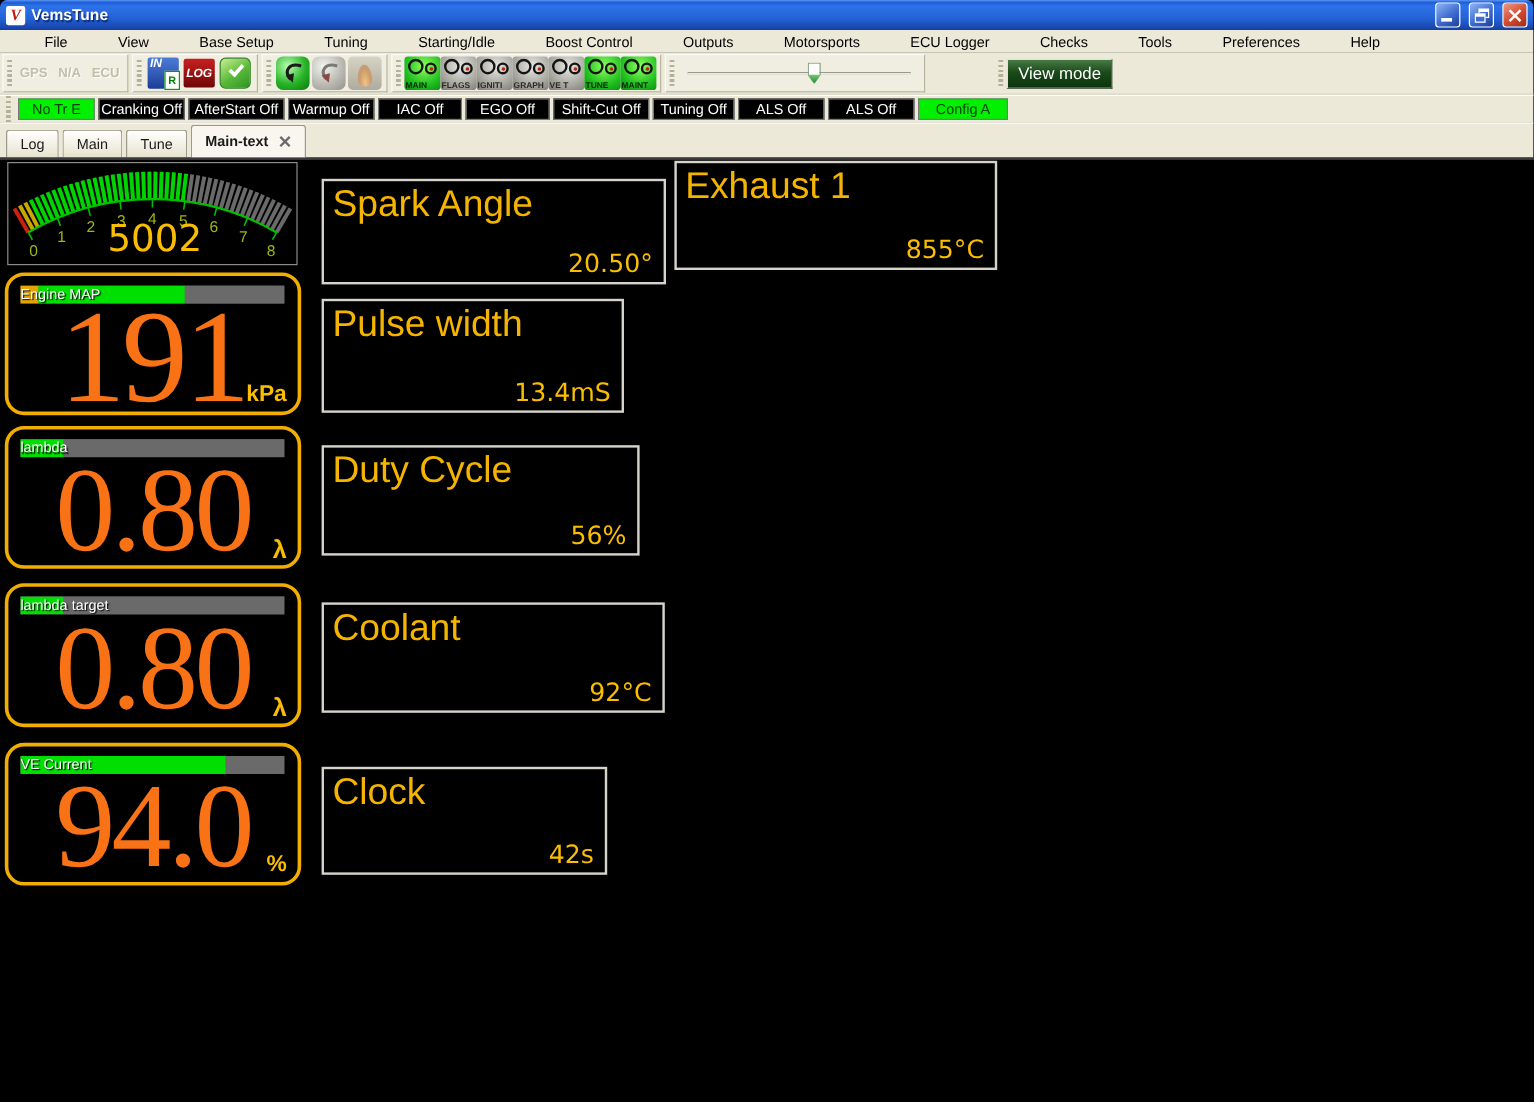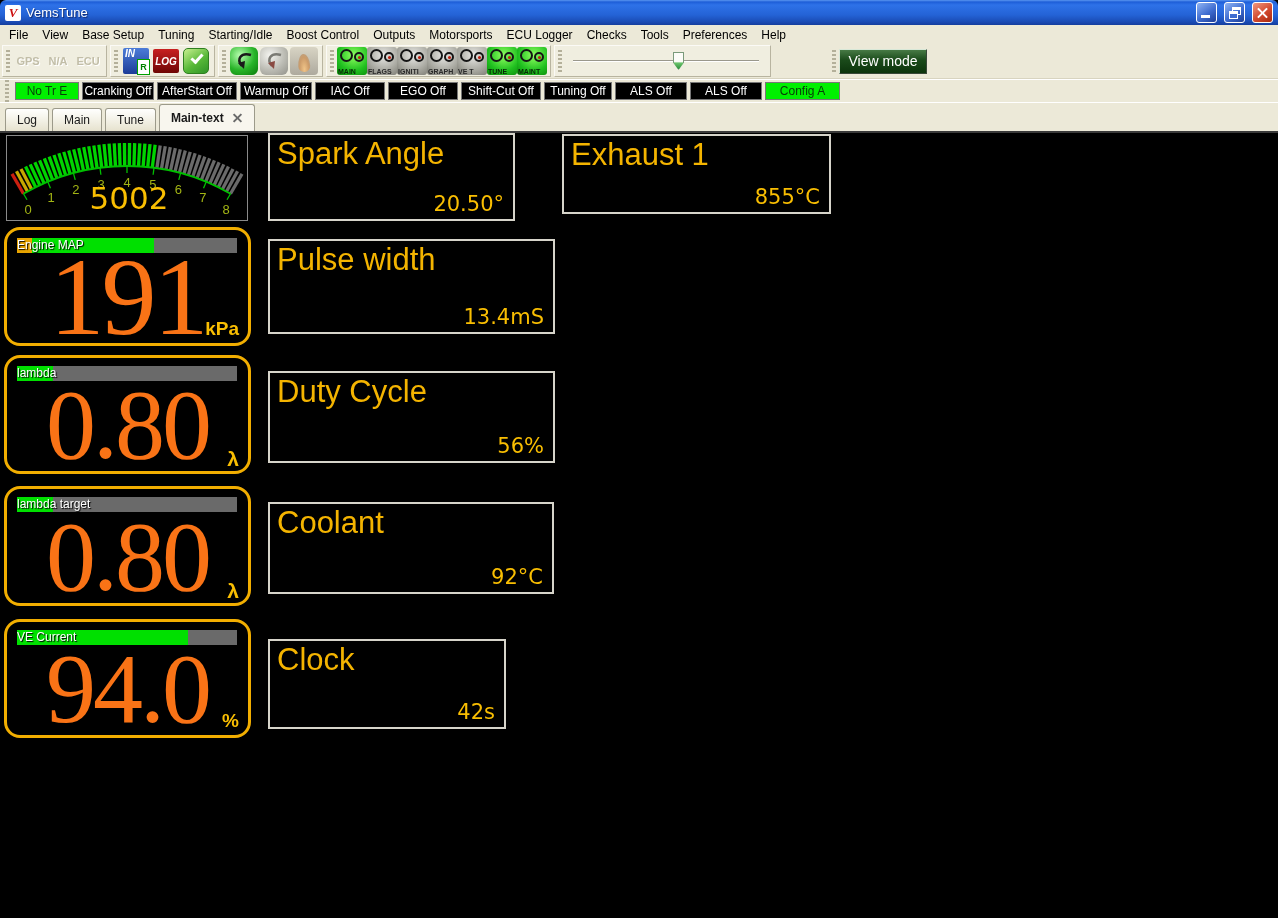--- a/index.html
+++ b/index.html
@@ -6,34 +6,34 @@
   html,body { width:1278px; height:918px; overflow:hidden; background:#000; }
   body { font-family:"Liberation Sans", sans-serif; }
   .window { width:1278px; height:918px; display:flex; flex-direction:column; }
 
   
   .titlebar { height:25px; flex:0 0 25px; display:flex; align-items:center; padding:0 5px; gap:5px;
     background:linear-gradient(180deg,#5A96F0 0%,#1E5ED8 8%,#2E72E8 20%,#2463D6 60%,#1A4BB4 88%,#153E9E 100%);
     border-radius:6px 6px 0 0; }
   .applogo { width:16px; height:16px; background:#fff; border-radius:2px; display:flex; align-items:center; justify-content:center;
     font-family:"Liberation Serif", serif; font-weight:bold; font-style:italic; font-size:13px; color:#CC1111; }
-  .apptitle { color:#fff; font-weight:normal; font-size:13px; text-shadow:1px 1px 1px rgba(0,0,40,.6); flex:1; }
+  .apptitle { color:#fff; font-weight:bold; font-size:13px; text-shadow:1px 1px 1px rgba(0,0,40,.6); flex:1; }
   .winbtn { width:21px; height:21px; border:1px solid #fff; border-radius:3px; margin-left:2px; position:relative;
     background:linear-gradient(145deg,#8FB4F4 0%,#3E6CD0 55%,#1E3E96 100%); }
   .winbtn.close { background:linear-gradient(145deg,#F09880 0%,#D2492E 55%,#A82A10 100%); }
   .mingl { position:absolute; left:4px; bottom:4px; width:9px; height:3px; background:#fff; }
   .resgl { position:absolute; left:4px; top:4px; width:12px; height:12px; }
   .resgl .r1 { position:absolute; right:0; top:0; width:9px; height:8px; border:1px solid #fff; border-top-width:3px; }
   .resgl .r2 { position:absolute; left:0; bottom:0; width:9px; height:8px; border:1px solid #fff; border-top-width:3px; background:#3E6CD0; }
   .xgl { position:absolute; left:3px; top:9px; width:13px; height:2px; background:#fff; transform:rotate(45deg); }
   .xgl2 { transform:rotate(-45deg); }
 
   
   .menubar { height:19px; flex:0 0 19px; background:#ECE9D8; display:flex; align-items:center; font-size:12px; color:#000; padding-left:2px; }
-  .mi { padding:2px 7px; cursor:default; }
+  .mi { padding:2px 7px; cursor:default;margin-left:28px; }
 
   
   .toolbar { height:35px; flex:0 0 35px; background:#ECE9D8; display:flex; align-items:center; padding:1px 2px; border-bottom:1px solid #D8D4C0; }
   .tgroup { display:flex; align-items:center; height:32px; margin-right:3px; padding:1px 3px 1px 1px;
     border:1px solid; border-color:#FBFAF6 #B8B4A0 #B8B4A0 #FBFAF6; background:#F0EEE0; }
   .grip { width:4px; height:22px; margin:0 3px 0 2px; flex:0 0 4px;
     background:repeating-linear-gradient(180deg,#B4B09A 0 2px,transparent 2px 4px); }
   .tbtn { width:30px; height:28px; display:flex; align-items:center; justify-content:center; position:relative; }
   .distxt { font-weight:bold; font-size:11px; color:#C2BEA8; text-shadow:1px 1px 0 #fff; }
   .inr { width:26px; height:26px; border-radius:2px; background:linear-gradient(180deg,#4C7CD8,#1C3C98); position:relative; }
@@ -400,33 +400,33 @@
     <div class="agauge" style="top:486px;height:119px">
       <div class="minibar">
         <span class="lbl">VE Current</span>
       <span class="seg" style="width: 77.6%; background: rgb(0, 224, 0);"></span>
           <span class="seg" style="width: 22.4%; background: rgb(106, 106, 106);"></span>
         </div>
       <div class="bigval">94.0</div>
       <div class="gunit">%</div>
     </div>
 
-    <div class="tgauge" style="left:268px;top:0;width:247px;height:88px">
+    <div class="tgauge" style="left:268px;top:16px;width:287px;height:88px">
       <div class="tg-title">Spark Angle</div>
       <div class="tg-value">20.50°</div>
     </div>
-    <div class="tgauge" style="left:562px;top:1px;width:269px;height:80px">
+    <div class="tgauge" style="left:562px;top:1px;width:269px;height:91px">
       <div class="tg-title">Exhaust 1</div>
       <div class="tg-value">855°C</div>
     </div>
-    <div class="tgauge" style="left:268px;top:106px;width:287px;height:95px">
+    <div class="tgauge" style="left:268px;top:116px;width:252px;height:95px">
       <div class="tg-title">Pulse width</div>
       <div class="tg-value">13.4mS</div>
     </div>
-    <div class="tgauge" style="left:268px;top:238px;width:287px;height:92px">
+    <div class="tgauge" style="left:268px;top:238px;width:265px;height:92px">
       <div class="tg-title">Duty Cycle</div>
       <div class="tg-value">56%</div>
     </div>
     <div class="tgauge" style="left:268px;top:369px;width:286px;height:92px">
       <div class="tg-title">Coolant</div>
       <div class="tg-value">92°C</div>
     </div>
     <div class="tgauge" style="left:268px;top:506px;width:238px;height:90px">
       <div class="tg-title">Clock</div>
       <div class="tg-value">42s</div>

